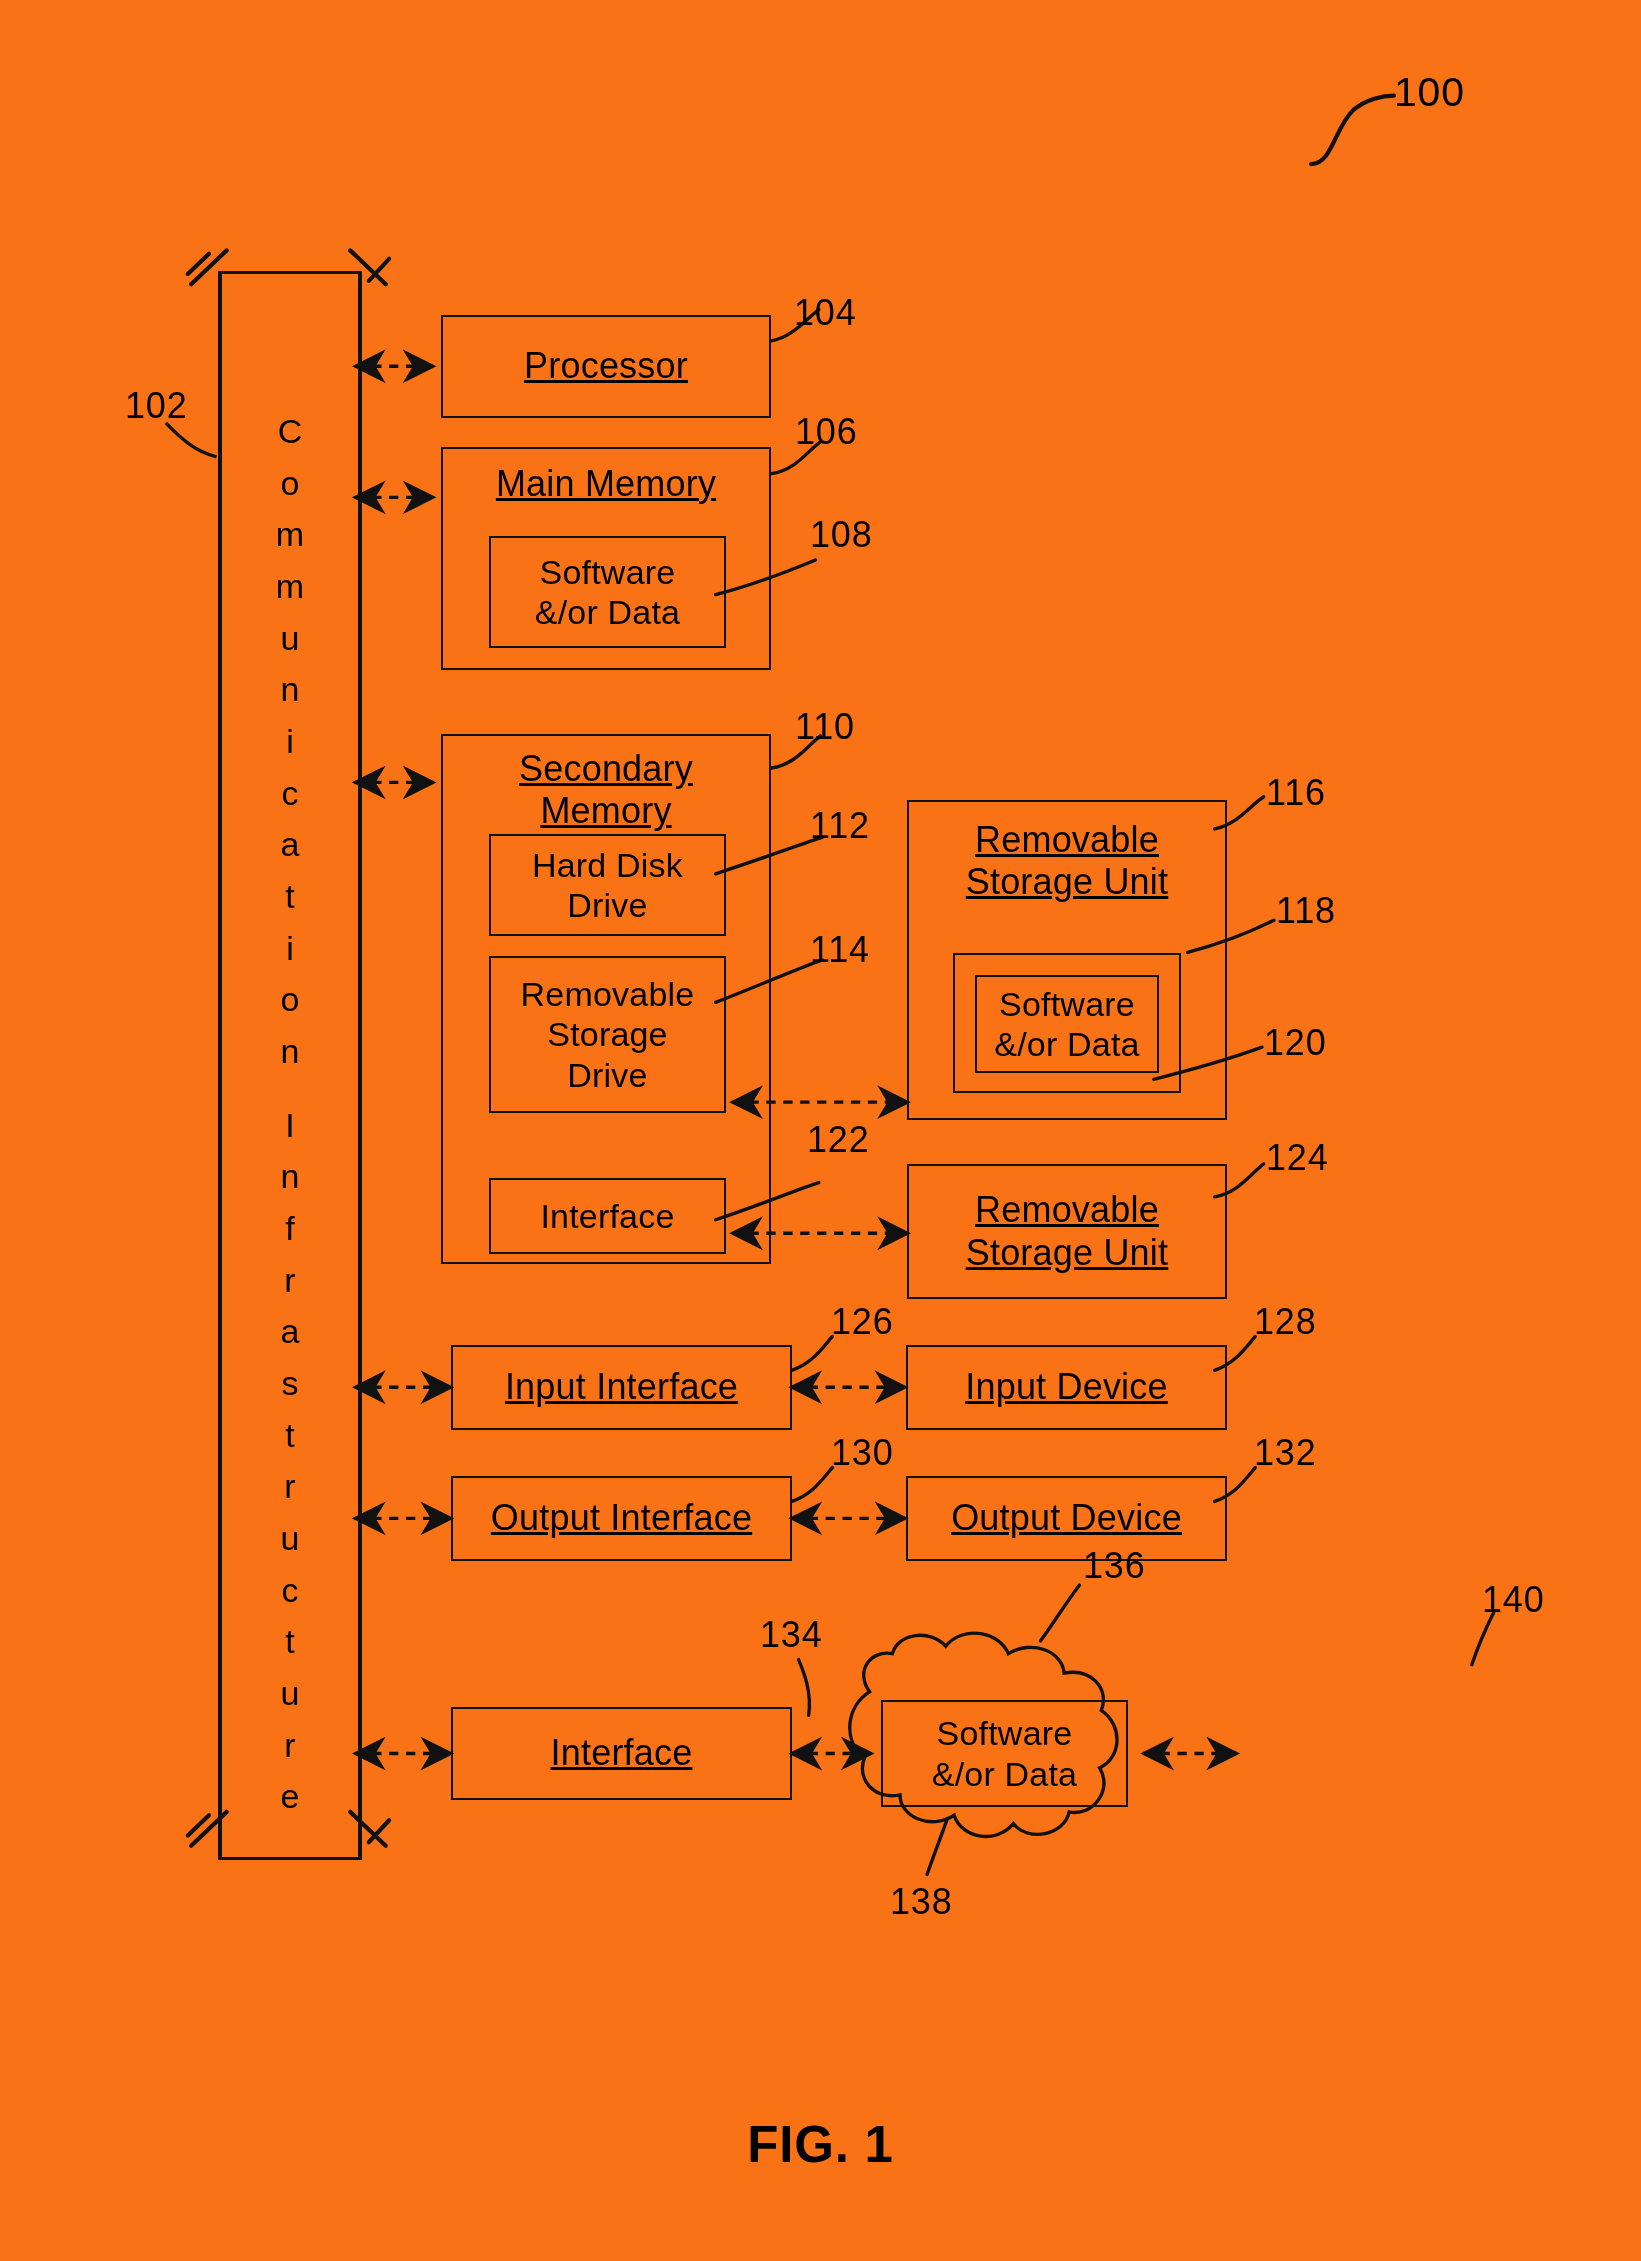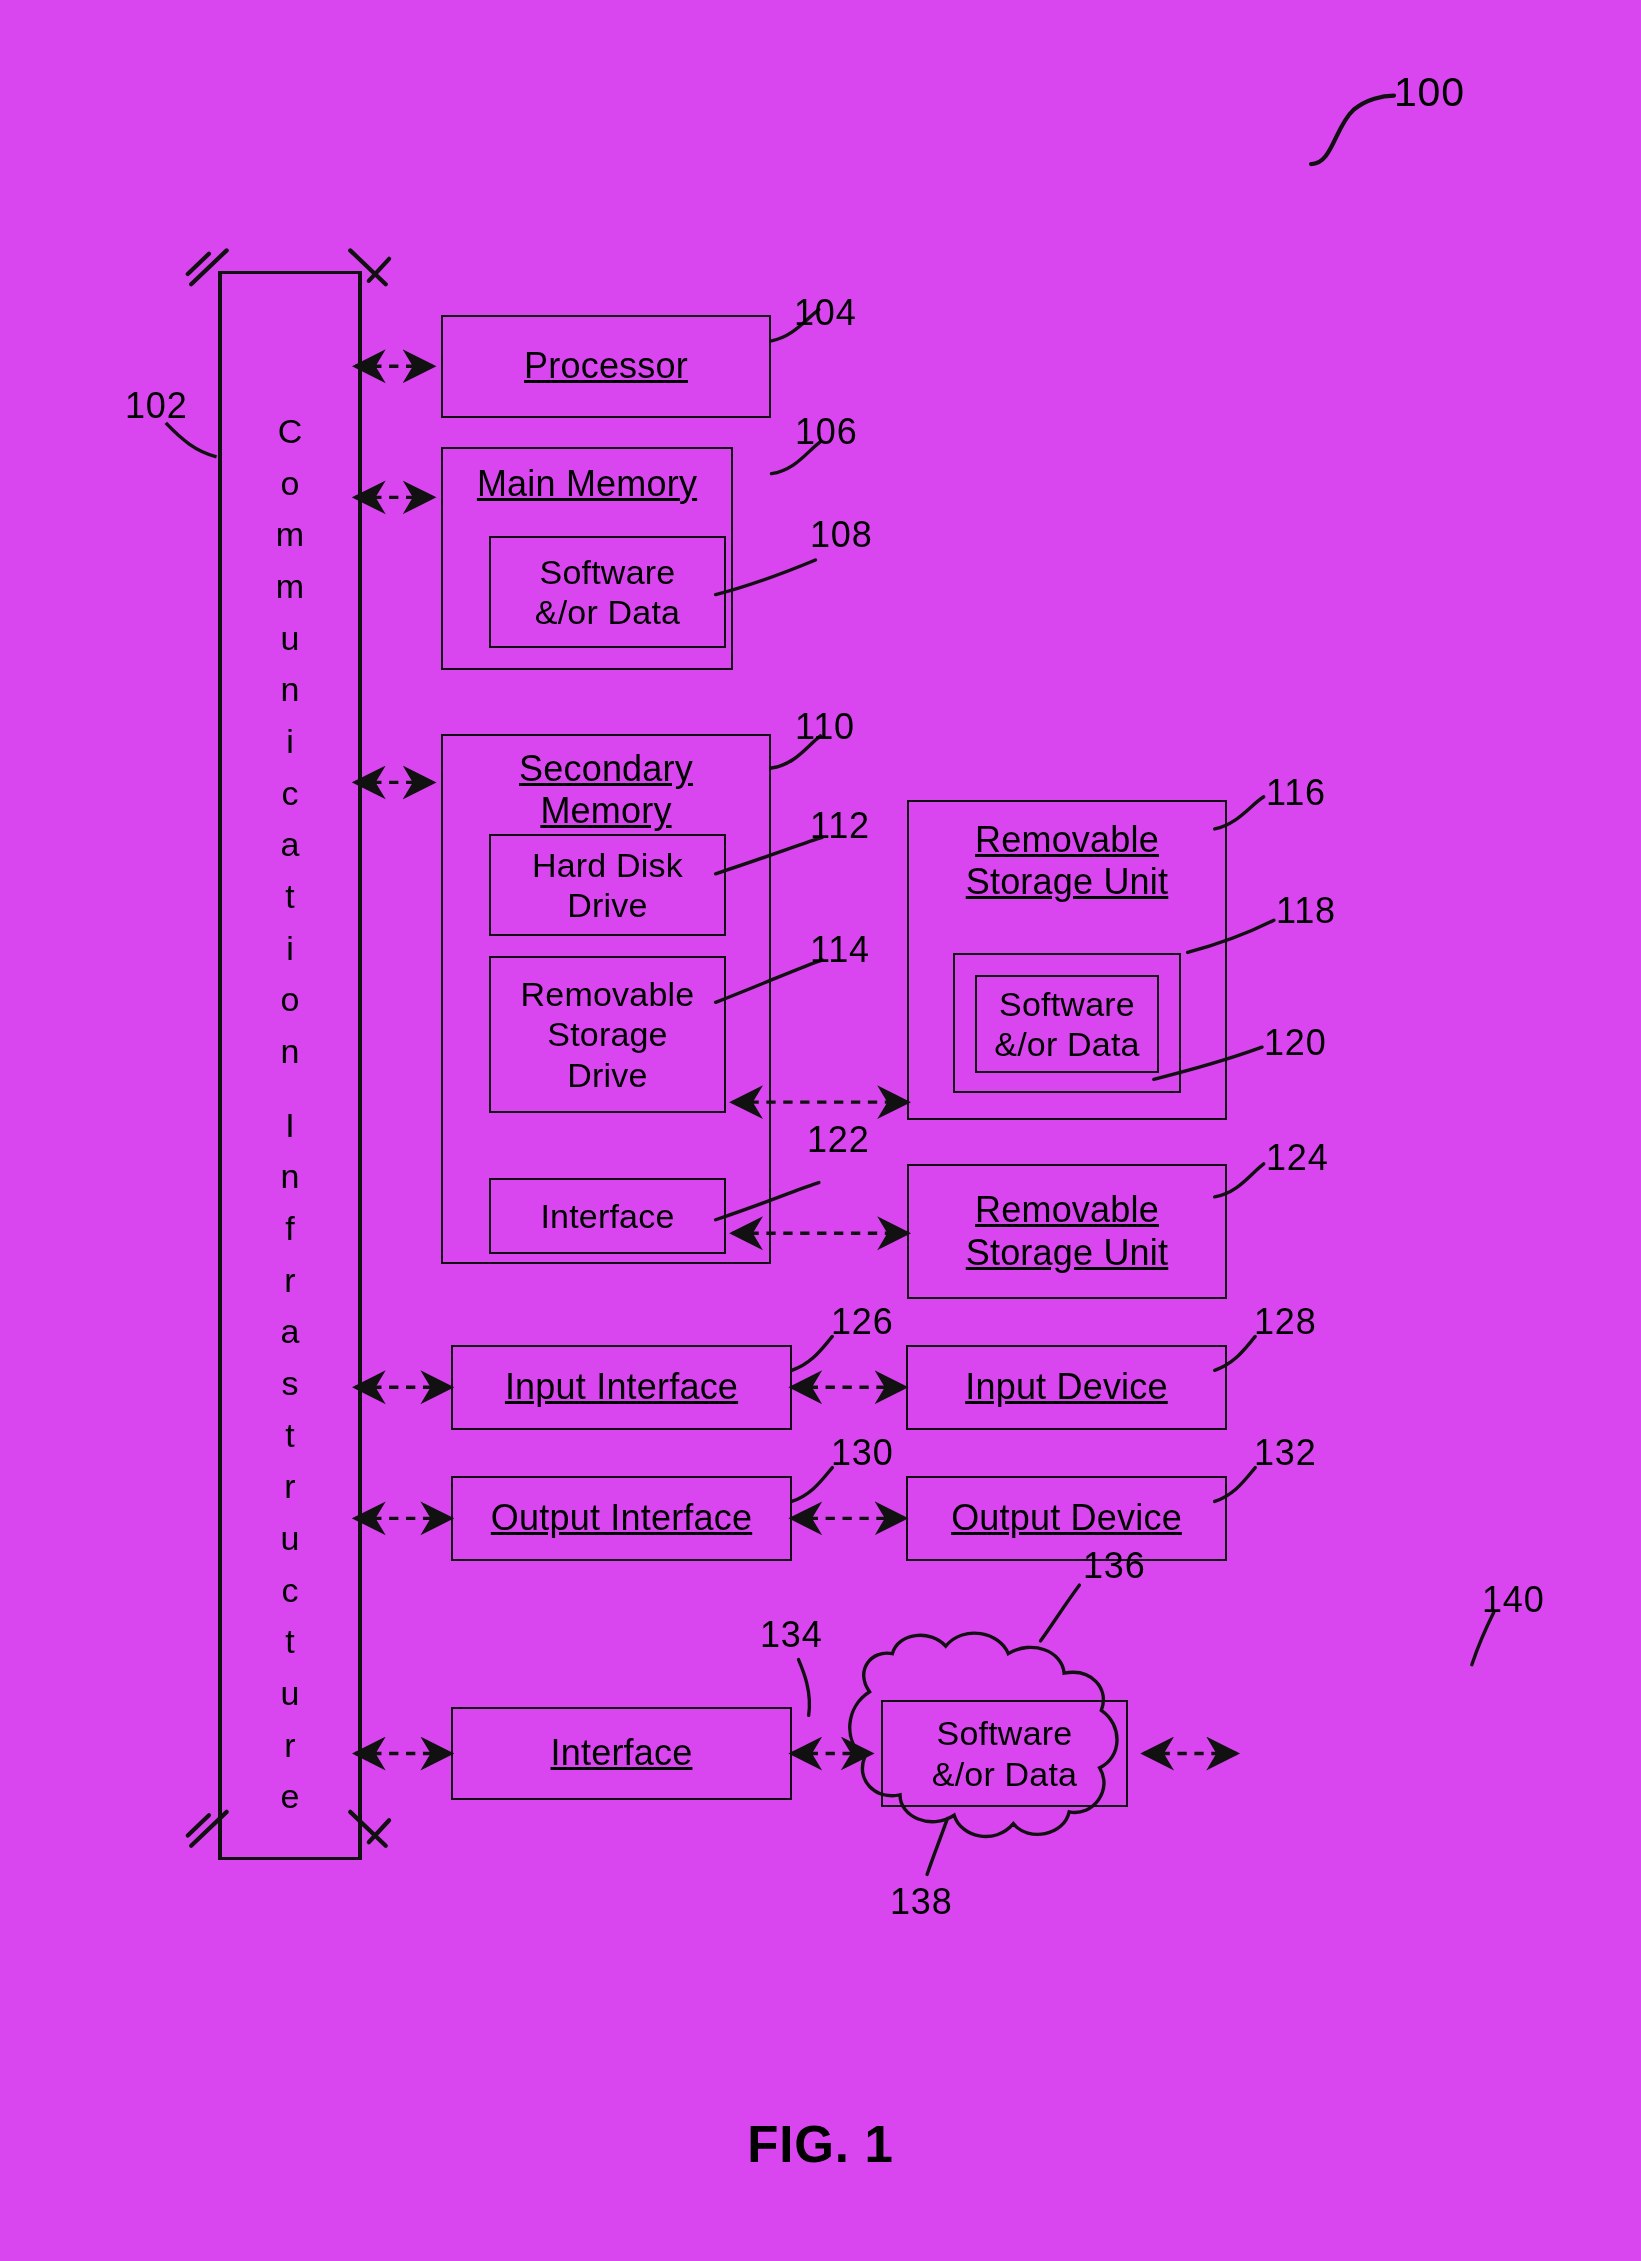--- a/index.html
+++ b/index.html
@@ -6,21 +6,21 @@
   html,body{margin:0;padding:0;background:#ffffff;}
   body{
     font-family:"Liberation Sans","DejaVu Sans",sans-serif;
     color:#000;
     -webkit-font-smoothing:antialiased;
   }
   #page{
     position:relative;
     width:1641px;
     height:2261px;
-    background:#d946ef;
+    background:#f97316;
     overflow:hidden;
   }
 
   
   .box{
     position:absolute;
     box-sizing:border-box;
     border:2.5px solid #111;
     background:transparent;
     display:flex;
@@ -245,21 +245,21 @@
     <span>r</span>
     <span>e</span>
   </div>
   <div class="ref" style="left:125px;top:385px;">102</div>
 
   <div class="box fs-lg" style="left:441px;top:315px;width:330px;height:103px;">
     <span class="lbl">Processor</span>
   </div>
   <div class="ref" style="left:794px;top:292px;">104</div>
 
-  <div class="box" style="left:441px;top:447px;width:292px;height:223px;align-items:flex-start;padding-top:13.5px;">
+  <div class="box" style="left:441px;top:447px;width:330px;height:223px;align-items:flex-start;padding-top:13.5px;">
     <span class="lbl fs-lg">Main Memory</span>
   </div>
   <div class="ref" style="left:795px;top:411px;">106</div>
 
   <div class="box fs-md" style="left:489px;top:536px;width:237px;height:112px;white-space:pre-line;">
     <span class="lbl">Software
 &amp;/or Data</span>
   </div>
   <div class="ref" style="left:810px;top:514px;">108</div>
 

